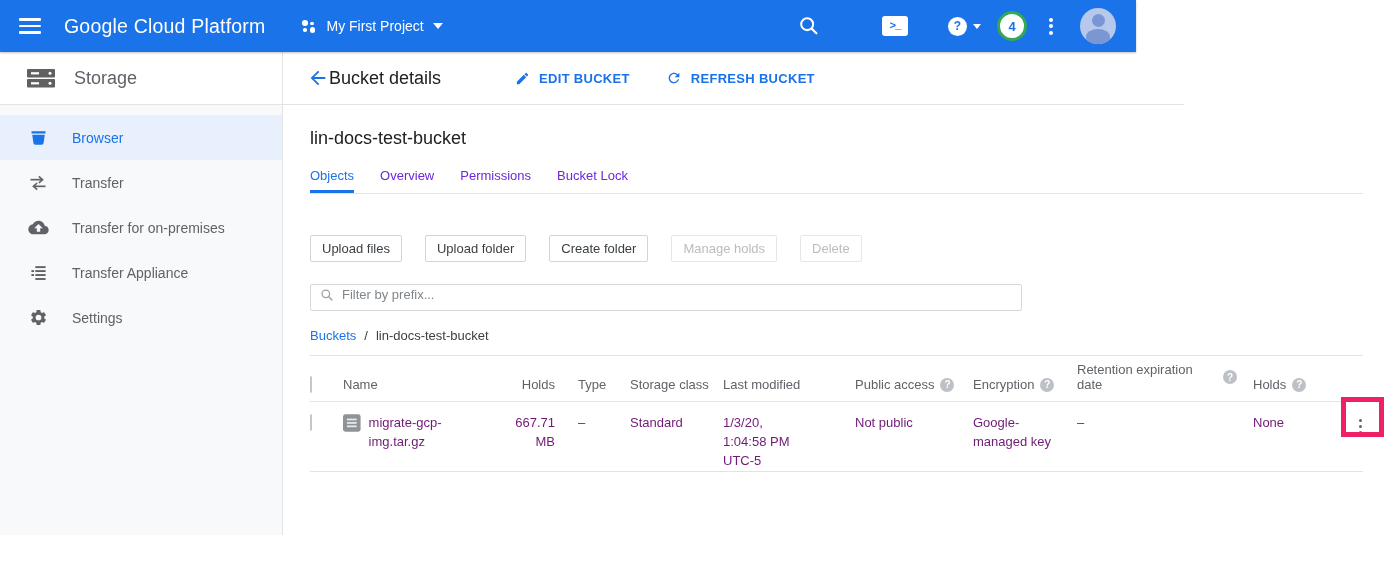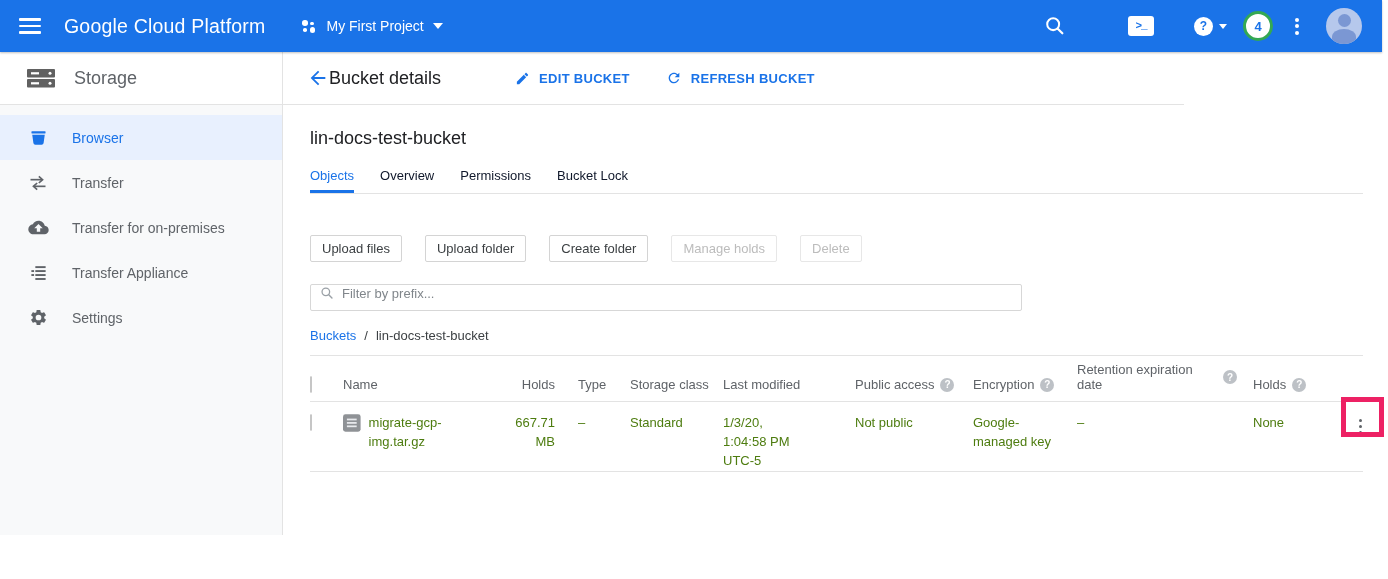--- a/index.html
+++ b/index.html
@@ -4,21 +4,21 @@
 <style>
   * { margin:0; padding:0; box-sizing:border-box; }
   html,body { width:1388px; height:579px; }
   body {
     font-family:"Liberation Sans","DejaVu Sans",sans-serif;
     background:#fff; position:relative; overflow:hidden; color:#3c4043;
   }
 
   
   .topbar {
-    position:absolute; top:0; left:0; width:1382px; height:52px;
+    position:absolute; top:0; left:0; width:1136px; height:52px;
     background:#1a73e8; display:flex; align-items:center; color:#fff;
     box-shadow:0 1px 2px rgba(0,0,0,.25); z-index:10;
   }
   .hamburger { margin-left:19px; cursor:pointer; padding:4px 0; }
   .hamburger span { display:block; width:22px; height:2.5px; background:#fff; margin:4px 0; border-radius:1px; }
   .brand { font-size:19.5px; font-weight:400; margin-left:23px; letter-spacing:.2px; white-space:nowrap; }
   .project { display:flex; align-items:center; margin-left:37px; cursor:pointer; }
   .project-icon { position:relative; width:14px; height:14px; }
   .project-icon i { position:absolute; background:#fff; border-radius:50%; }
   .project-icon .d1 { left:0; top:1px; width:5.5px; height:5.5px; }
@@ -68,41 +68,41 @@
   .side-item { height:45px; display:flex; align-items:center; cursor:pointer; color:#5f6368; font-size:14px; }
   .side-item .ico { width:24px; margin-left:26px; display:flex; justify-content:center; align-items:center; }
   .side-item .lbl { margin-left:22px; }
   .side-item.selected { background:#e8f0fe; color:#1a73e8; }
 
   
   .main { position:absolute; top:105px; left:284px; width:1104px; bottom:0; background:#fff;
     padding:23px 25px 0 26px; }
   .bucket-title { font-size:18px; font-weight:400; color:#202124; }
   .tabs { display:flex; margin-top:13px; border-bottom:1px solid #e3e3e3; width:1053px; }
-  .tab { font-size:13px; color:#0f172a; padding:6px 0 10px; margin-right:26px; cursor:pointer; }
+  .tab { font-size:13px; color:#6d28d9; padding:6px 0 10px; margin-right:26px; cursor:pointer; }
   .tab.selected { color:#1a73e8; font-weight:500; border-bottom:3px solid #1a73e8; padding-bottom:7px; }
   .btn-row { display:flex; gap:23px; margin-top:41px; }
   .btn { font-family:inherit; font-size:13px; color:#3c4043; background:#fff; border:1px solid #d4d4d4;
     border-radius:2px; padding:5px 11px; cursor:pointer; white-space:nowrap; }
   .btn.disabled { color:#bcbcbc; border-color:#e7e7e7; cursor:default; }
   .filter-box { margin-top:22px; width:712px; height:27px; border:1px solid #d7d7d7; border-radius:2px;
-    display:flex; align-items:flex-start; padding:1px 9px; background:#fff; }
+    display:flex; align-items:flex-end; padding:8px 9px; background:#fff; }
   .filter-box input { border:none; outline:none; flex:1; font-size:13px; margin-left:8px; color:#3c4043;
     font-family:inherit; background:transparent; }
   .filter-box input::placeholder { color:#80868b; }
   .breadcrumb { margin-top:17px; font-size:13px; display:flex; gap:8px; align-items:center; }
   .crumb-link { color:#1a73e8; cursor:pointer; }
   .crumb-sep,.crumb-current { color:#3c4043; }
 
   
   .obj-table { margin-top:12px; width:1053px; }
   .thead { display:flex; align-items:flex-end; border-top:1px solid #e3e3e3; border-bottom:1px solid #e3e3e3;
     height:47px; padding-bottom:9px; color:#5f6368; font-size:13px; }
   .trow { display:flex; align-items:flex-start; border-bottom:1px solid #e3e3e3; height:70px;
-    padding-top:12px; color:#4d7c0f; font-size:13px; line-height:1.45; }
+    padding-top:12px; color:#701a75; font-size:13px; line-height:1.45; }
   .c-cb   { width:16px;  margin-right:17px; flex:none; }
   .c-name { width:152px; margin-right:10px; flex:none; display:flex; gap:8px; align-items:flex-start; }
   .c-size { width:50px;  margin-right:23px; flex:none; text-align:right; }
   .c-type { width:40px;  margin-right:12px; flex:none; }
   .c-class{ width:80px;  margin-right:13px; flex:none; }
   .c-mod  { width:80px;  margin-right:52px; flex:none; }
   .c-pub  { width:100px; margin-right:18px; flex:none; }
   .c-enc  { width:92px;  margin-right:12px; flex:none; }
   .c-ret  { width:160px; margin-right:16px; flex:none; }
   .c-holds{ width:72px;  margin-right:13px; flex:none; }

